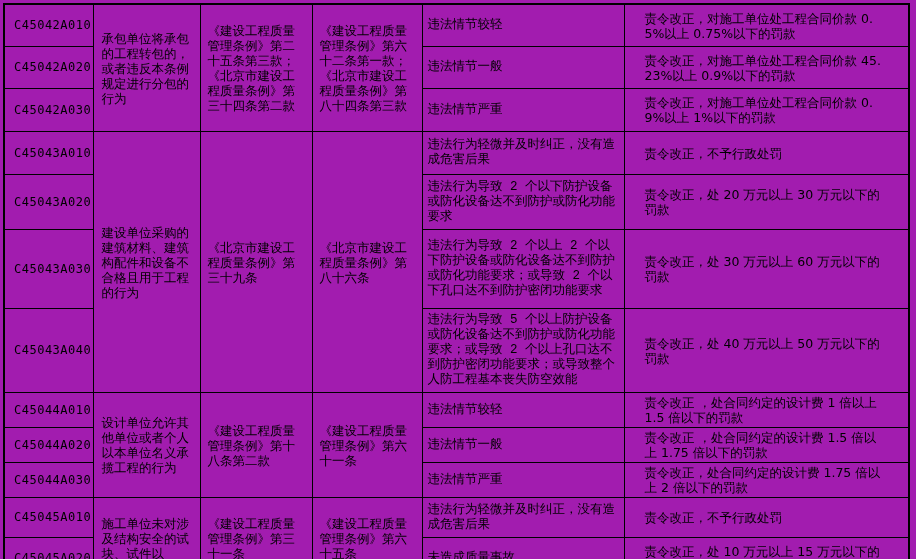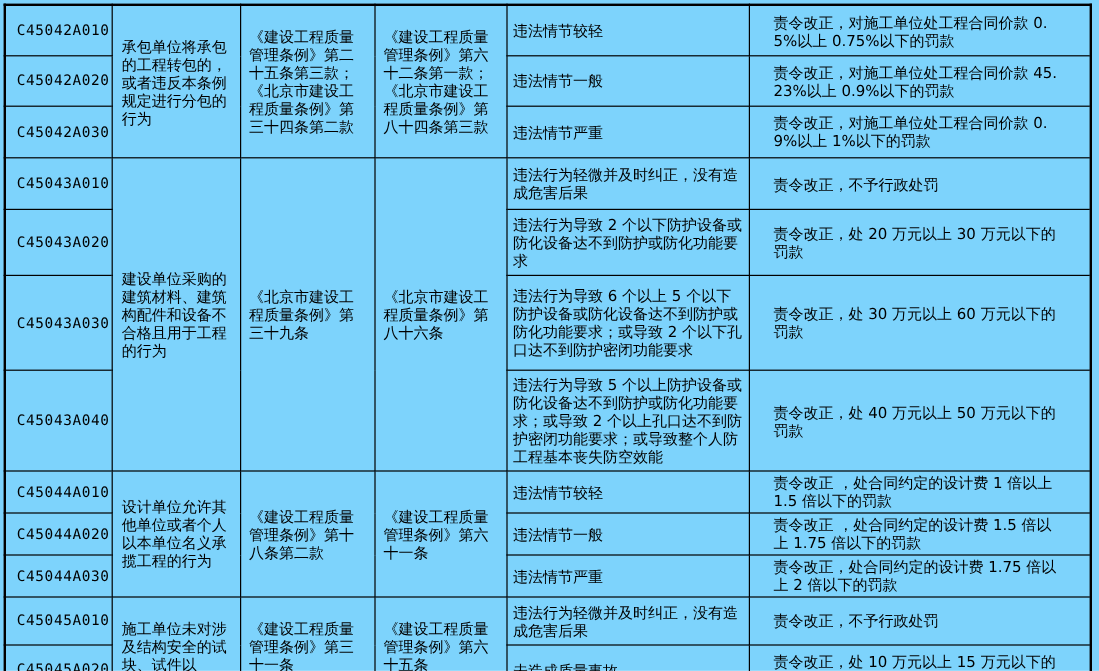--- a/index.html
+++ b/index.html
@@ -2,21 +2,21 @@
 <html><head>
 <meta charset="utf-8">
 <style>
   html,body{
     margin:0;padding:0;
     width:916px;height:559px;
     background:#ffffff;
     overflow:hidden;
     font-family:"DejaVu Sans",sans-serif;
   }
-  .page{position:absolute;left:0;top:0;width:916px;height:559px;background:#7dd3fc;}
+  .page{position:absolute;left:0;top:0;width:916px;height:559px;background:#a21caf;}
   table.penalty{
     position:absolute;left:3px;top:3px;
     width:905px;
     border-collapse:collapse;
     table-layout:fixed;
     border:2px solid #000;
   }
   td{
     border:1px solid #000;
     color:#000;
@@ -29,21 +29,21 @@
   }
   td.code{
     font-family:"DejaVu Sans Mono","Liberation Mono",monospace;
     font-size:12px;
     letter-spacing:0.5px;
     padding-left:9px;
     white-space:nowrap;
   }
   td.behavior{padding:18px 8px;}
   td.law{padding:18px 7px;}
-  td.viol{padding:2px 5px;}
+  td.viol{padding:2px 5px;font-family:Liberation Mono, monospace;}
   td.pen{padding:2px 20px;}
 </style>
 </head>
 <body>
 
 <div class="page">
   <table class="penalty">
     <colgroup>
       <col style="width:89px">
       <col style="width:107px">
@@ -81,21 +81,21 @@
         <td class="viol">违法行为轻微并及时纠正，没有造成危害后果</td>
         <td class="pen">责令改正，不予行政处罚</td>
       </tr>
       <tr style="height:55px">
         <td class="code">C45043A020</td>
         <td class="viol">违法行为导致 2 个以下防护设备或防化设备达不到防护或防化功能要求</td>
         <td class="pen">责令改正，处 20 万元以上 30 万元以下的罚款</td>
       </tr>
       <tr style="height:79px">
         <td class="code">C45043A030</td>
-        <td class="viol">违法行为导致 6 个以上 5 个以下防护设备或防化设备达不到防护或防化功能要求；或导致 2 个以下孔口达不到防护密闭功能要求</td>
+        <td class="viol">违法行为导致 2 个以上 2 个以下防护设备或防化设备达不到防护或防化功能要求；或导致 2 个以下孔口达不到防护密闭功能要求</td>
         <td class="pen">责令改正，处 30 万元以上 60 万元以下的罚款</td>
       </tr>
       <tr style="height:84px">
         <td class="code">C45043A040</td>
         <td class="viol">违法行为导致 5 个以上防护设备或防化设备达不到防护或防化功能要求；或导致 2 个以上孔口达不到防护密闭功能要求；或导致整个人防工程基本丧失防空效能</td>
         <td class="pen">责令改正，处 40 万元以上 50 万元以下的罚款</td>
       </tr>
 
       <tr style="height:33px">
         <td class="code">C45044A010</td>

